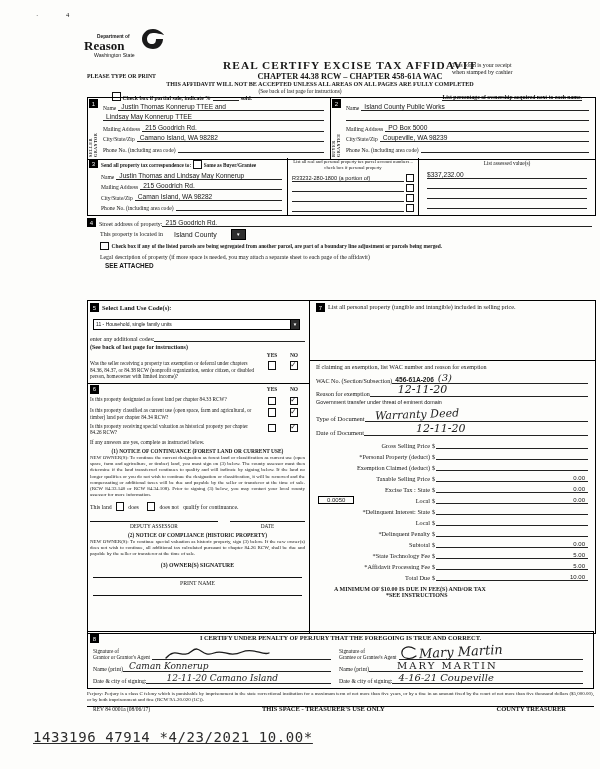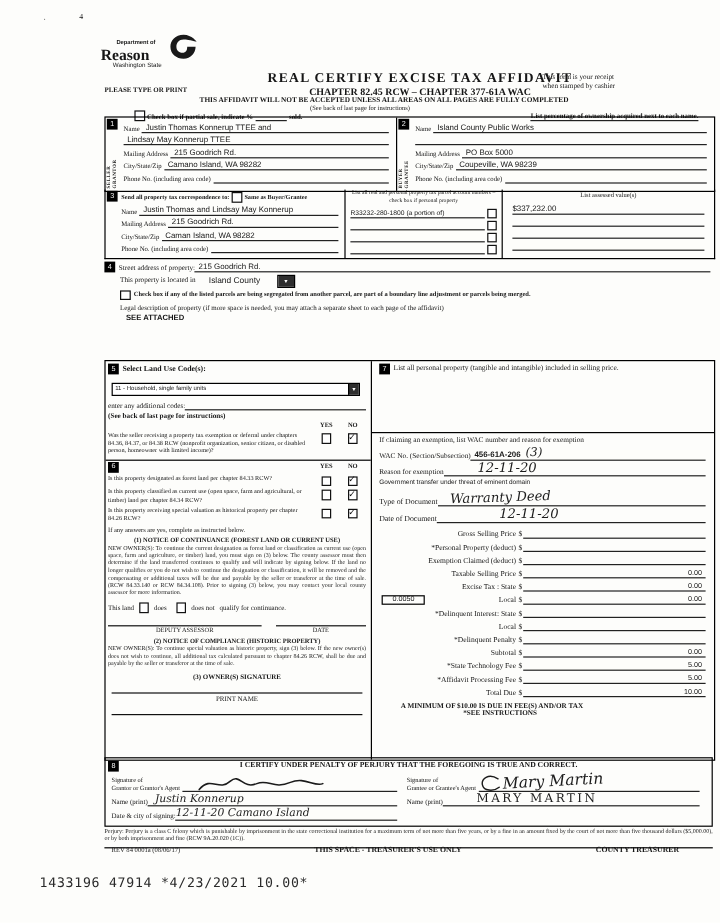--- a/index.html
+++ b/index.html
@@ -58,21 +58,21 @@
   .fee-val{font-family:"Liberation Sans",sans-serif;font-size:6px;padding-right:3px;}
   
   .cert-statement{text-align:center;font-size:6.4px;font-weight:bold;padding-top:2px;}
   .cert-cols{display:flex;margin-top:1px;}
   .cert-left{width:247px;padding:0 4px 0 5px;box-sizing:border-box;}
   .cert-right{flex:1;padding:0 10px 0 4px;box-sizing:border-box;}
   .csigrow{display:flex;align-items:flex-end;height:18px;font-size:5.3px;}
   .csigrow .two{line-height:1.15;white-space:nowrap;padding-right:2px;}
   .crow2{display:flex;align-items:flex-end;height:12px;font-size:5.8px;}
   .hw9{font-size:9px;} .hw10{font-size:10px;} .hw11{font-size:11px;} .hw13{font-size:13px;}
-  .stamp{font-family:"DejaVu Sans Mono",monospace;font-size:11px;letter-spacing:.6px;color:#2a2a2a;}
+  .stamp{font-family:"DejaVu Sans Mono",monospace;font-size:14px;letter-spacing:.6px;color:#2a2a2a;text-decoration:underline;}
 </style>
 </head>
 <body>
 
 <div class="page">
 
   <div class="abs" style="left:36px;top:12px;font-size:7px;">·</div>
   <div class="abs" style="left:66px;top:11px;font-size:6.5px;">4</div>
 
   <div class="abs" style="left:84px;top:34px;">
@@ -81,21 +81,21 @@
     <div class="sans" style="font-size:5.2px;margin-left:10px;">Washington State</div>
     <svg class="abs" style="left:57px;top:-6px;" width="24" height="22" viewBox="0 0 24 22">
       <path d="M12 1 C5 1 1 6 1 11 C1 17 6 21 12 21 C18 21 22 16 22 11 L15 11 C15 14 14 16 11 16 C8 16 6 14 6 11 C6 8 8 5 12 5 C17 5 23 7 23 7 C23 7 19 1 12 1 Z" fill="#1a1a1a"></path>
     </svg>
   </div>
 
   <div class="abs b" style="left:87px;top:73px;font-size:5.8px;">PLEASE TYPE OR PRINT</div>
 
   <div class="abs" style="left:150px;top:59px;width:400px;text-align:center;">
     <div class="b" style="font-size:11.3px;letter-spacing:1.1px;">REAL CERTIFY EXCISE TAX AFFIDAVIT</div>
-    <div class="b" style="font-size:8.3px;margin-top:1px;">CHAPTER 82.45 RCW – CHAPTER 377-61A WAC</div>
+    <div class="b" style="font-size:8.3px;margin-top:1px;">CHAPTER 44.38 RCW – CHAPTER 458-61A WAC</div>
   </div>
 
   <div class="abs" style="left:452px;top:62px;font-size:6px;line-height:1.2;">
     <div>This form is your receipt</div>
     <div>when stamped by cashier</div>
   </div>
 
   <div class="abs b" style="left:60px;top:81px;width:520px;text-align:center;font-size:6.1px;">THIS AFFIDAVIT WILL NOT BE ACCEPTED UNLESS ALL AREAS ON ALL PAGES ARE FULLY COMPLETED</div>
   <div class="abs" style="left:180px;top:87.5px;width:240px;text-align:center;font-size:5.4px;">(See back of last page for instructions)</div>
 
@@ -494,46 +494,52 @@
           <span class="two"><span>Signature of</span><br><span>Grantor or Grantor's Agent</span></span>
           <span class="uline" style="height:14px;position:relative;">
             <svg width="110" height="16" viewBox="0 0 110 16" style="position:absolute;left:10px;bottom:-3px;">
               <path d="M4 12 C14 0 20 14 30 5 C38 -2 40 12 52 7 C62 3 66 12 80 6 C92 1 100 10 107 7" fill="none" stroke="#1b1b1b" stroke-width="1.3" stroke-linecap="round"></path>
             </svg>
           </span>
         </div>
         <div class="crow2">
           <span>Name (print)</span>
           <span class="uline">
-              <span class="hw hw9" style="margin-left:6px;">Justin  Konnerup</span>
+              <span class="hw hw9" style="margin-left:6px;">Caman  Konnerup</span>
             </span>
         </div>
         <div class="crow2">
           <span>Date &amp; city of signing:</span>
           <span class="uline">
-              <span class="hw hw9" style="margin-left:0;">12-11-20    Camano Island</span>
+              <span class="hw hw9" style="margin-left:20px;">12-11-20    Camano Island</span>
             </span>
         </div>
       </div>
       <div class="cert-right">
         <div class="csigrow">
           <span class="two"><span>Signature of</span><br><span>Grantee or Grantee's Agent</span></span>
           <span class="uline" style="height:14px;position:relative;">
             <svg width="20" height="16" viewBox="0 0 20 16" style="position:absolute;left:0;bottom:-2px;">
               <path d="M16 4 C8 -1 2 4 3 9 C4 14 12 15 17 11" fill="none" stroke="#1b1b1b" stroke-width="1.2" stroke-linecap="round"></path>
             </svg>
             <span class="hw hw13" style="margin-left:20px;transform:rotate(-3deg);white-space:nowrap;">Mary Martin</span>
           </span>
         </div>
         <div class="crow2">
           <span>Name (print)</span>
           <span class="uline">
               <span class="hw hw10" style="margin-left:28px;font-style:normal;letter-spacing:2px;">MARY   MARTIN</span>
             </span>
         </div>
+        <div class="crow2">
+          <span>Date &amp; city of signing:</span>
+          <span class="uline">
+              <span class="hw hw10" style="margin-left:6px;">4-16-21    Coupeville</span>
+            </span>
+        </div>
       </div>
     </div>
   </div>
 
   <div class="abs" style="left:87px;top:691px;width:507px;font-size:5px;line-height:1.25;text-align:justify;border-bottom:1.4px solid #000;padding-bottom:2px;">Perjury: Perjury is a class C felony which is punishable by imprisonment in the state correctional institution for a maximum term of not more than five years, or by a fine in an amount fixed by the court of not more than five thousand dollars ($5,000.00), or by both imprisonment and fine (RCW 9A.20.020 (1C)).</div>
   <div class="abs" style="left:87px;top:705px;width:507px;display:flex;align-items:center;">
     <span style="font-size:5.5px;margin-left:6px;">REV 84 0001a (08/06/17)</span>
     <span class="b" style="font-size:6.5px;flex:1;text-align:center;">THIS SPACE - TREASURER'S USE ONLY</span>
     <span class="b" style="font-size:6.5px;margin-right:28px;">COUNTY TREASURER</span>
   </div>

